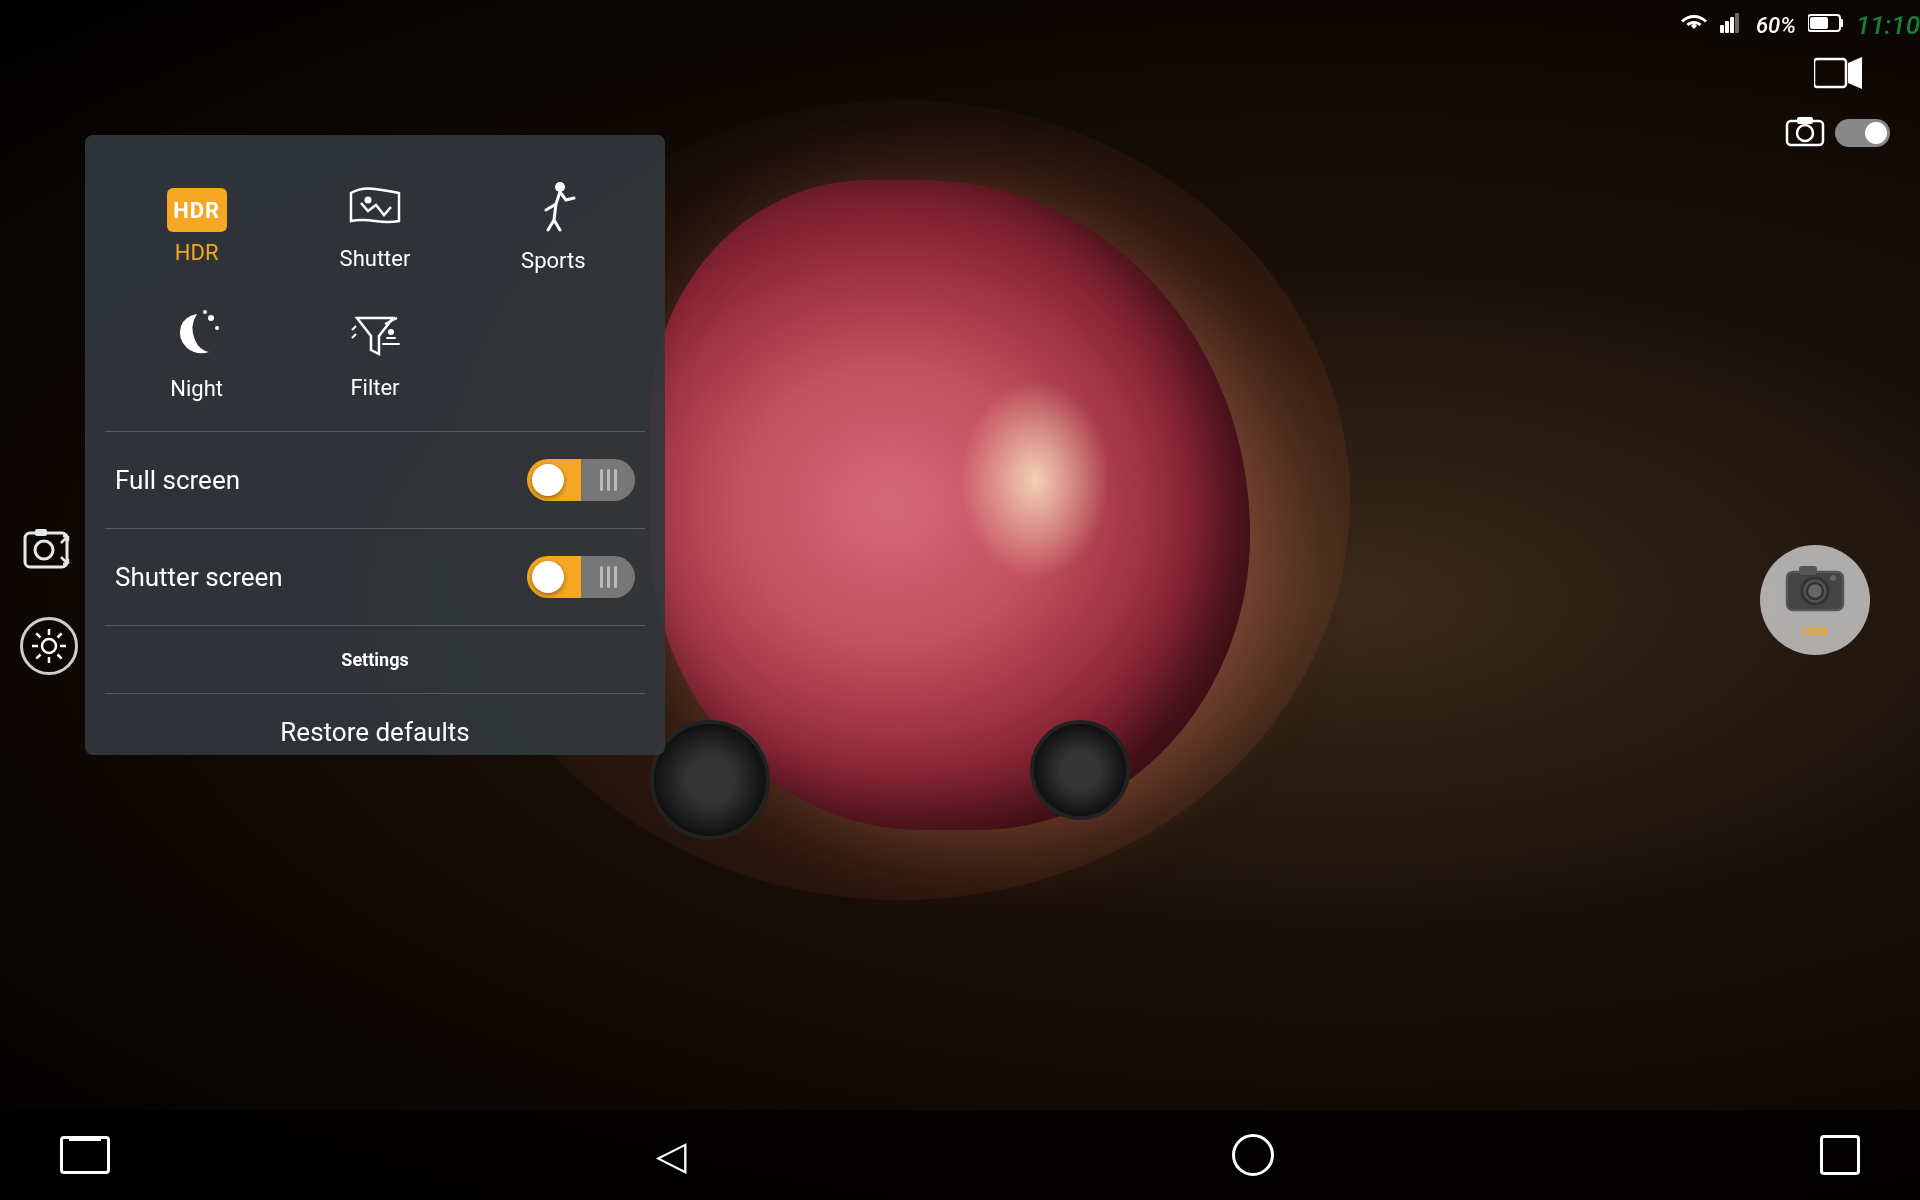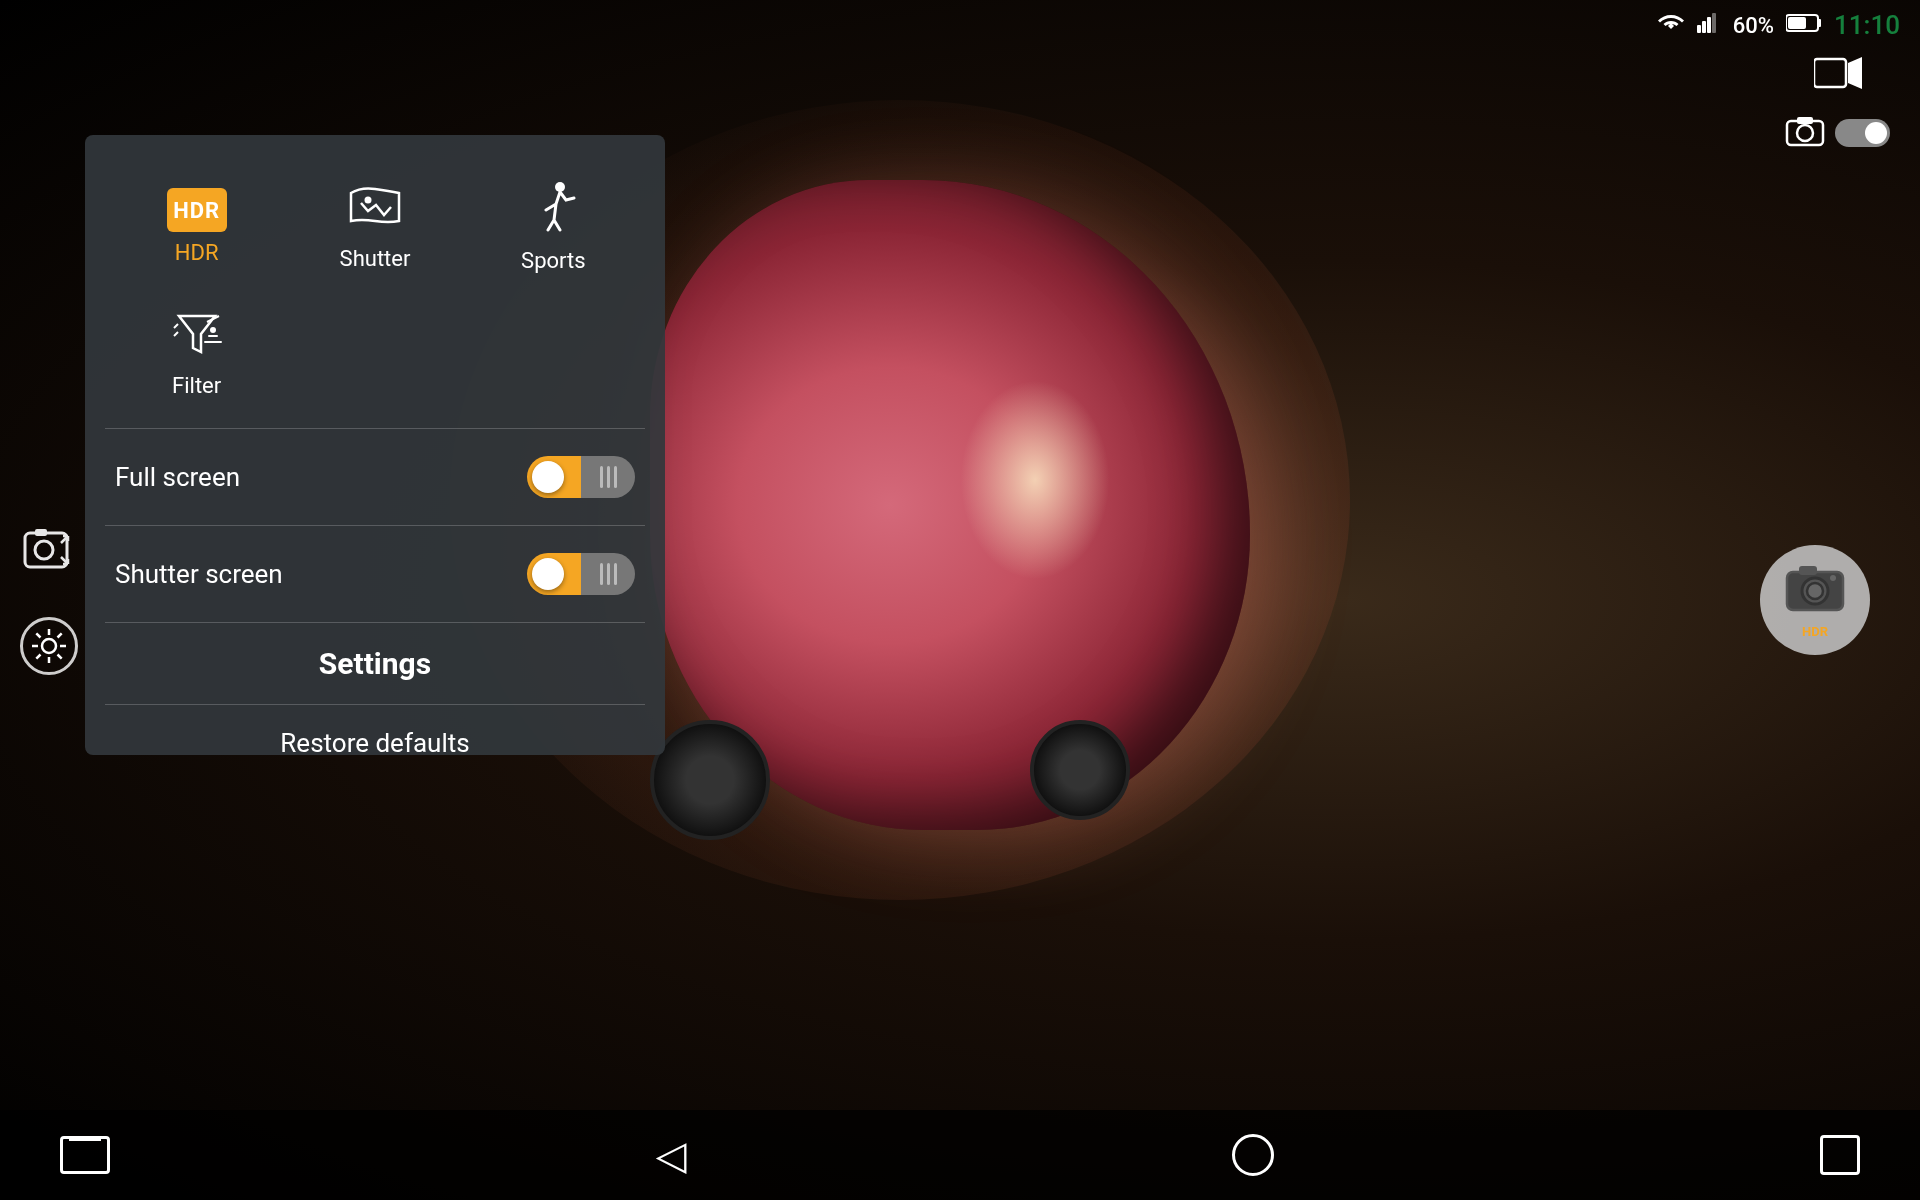--- a/index.html
+++ b/index.html
@@ -80,25 +80,25 @@
     .status-bar {
       position: absolute;
       top: 0;
       right: 0;
       width: 300px;
       height: 50px;
       display: flex;
       align-items: center;
       justify-content: flex-end;
       gap: 12px;
-      padding-right: 20px;
       z-index: 100;
       color: white;
       font-size: 22px;
       font-weight: 500;
+      font-style: italic;
     }
 
     
     .top-right-controls {
       position: absolute;
       top: 50px;
       right: 30px;
       z-index: 100;
       display: flex;
       flex-direction: column;
@@ -254,21 +254,21 @@
       font-weight: 400;
     }
 
     
     .settings-btn {
       display: flex;
       align-items: center;
       justify-content: center;
       padding: 18px;
       color: white;
-      font-size: 30px;
+      font-size: 18px;
       font-weight: bold;
       cursor: pointer;
     }
 
     .restore-btn {
       display: flex;
       align-items: center;
       justify-content: center;
       padding: 18px;
       color: white;
@@ -524,20 +524,31 @@
     <div class="mode-item">
       <span class="mode-icon sports-icon">
         <svg width="58" height="52" viewBox="0 0 58 52" fill="white">
           <circle cx="36" cy="7" r="5" fill="white"></circle>
           <path d="M36 12 L32 24 L22 30 M36 12 L42 20 L50 18 M32 24 L30 40 M30 40 L24 50 M30 40 L36 50" stroke="white" stroke-width="3" fill="none" stroke-linecap="round"></path>
         </svg>
       </span>
       <span class="mode-label">Sports</span>
     </div>
 
+    <div class="mode-item">
+      <span class="mode-icon night-icon">
+        <svg width="56" height="52" viewBox="0 0 56 52" fill="white">
+          <path d="M28 6 Q16 8 12 18 Q8 30 18 40 Q28 48 40 44 Q30 42 26 32 Q20 18 28 6 Z" fill="white"></path>
+          <circle cx="42" cy="10" r="3" fill="white"></circle>
+          <circle cx="48" cy="20" r="2" fill="white"></circle>
+          <circle cx="36" cy="4" r="2" fill="white"></circle>
+        </svg>
+      </span>
+      <span class="mode-label">Night</span>
+    </div>
 
     <div class="mode-item">
       <span class="mode-icon filter-icon">
         <svg width="56" height="50" viewBox="0 0 56 50" fill="white">
           <path d="M10 8 L46 8 L32 26 L32 44 L24 40 L24 26 Z" stroke="white" stroke-width="2.5" fill="none"></path>
           <path d="M38 14 L50 8" stroke="white" stroke-width="2"></path>
           <circle cx="44" cy="22" r="3" fill="white"></circle>
           <path d="M40 28 L48 28 M36 34 L52 34" stroke="white" stroke-width="2" stroke-linecap="round"></path>
           <path d="M5 20 L9 16 M5 28 L9 24" stroke="white" stroke-width="2"></path>
         </svg>

